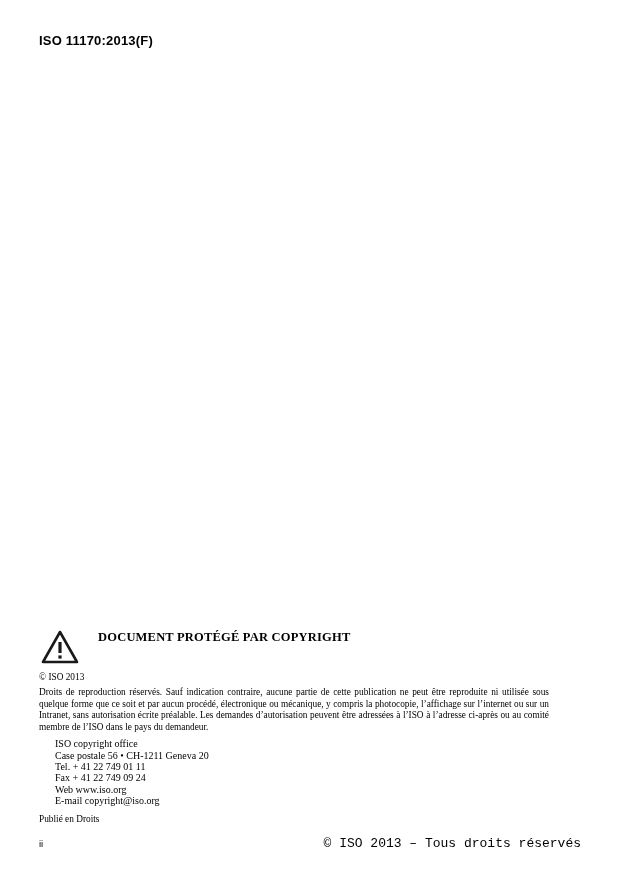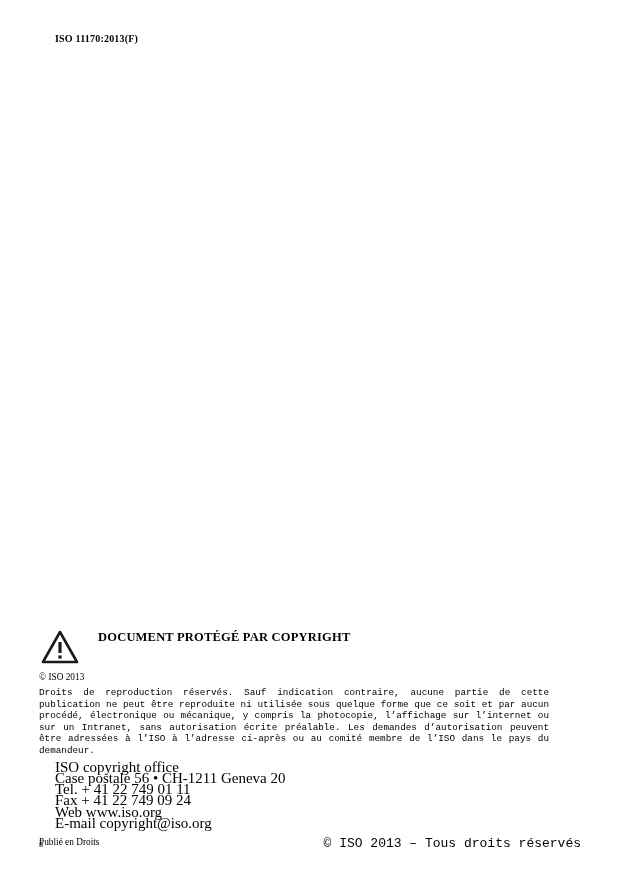--- a/index.html
+++ b/index.html
@@ -16,25 +16,25 @@
     overflow: hidden;
   }
   .page {
     position: absolute;
     left: 0; top: 0;
     width: 620px;
     height: 876px;
   }
   .header-ref {
     position: absolute;
-    left: 55px;
+    left: 39px;
     top: 33px;
-    font-family: Liberation Serif, serif;
+    font-family: Liberation Sans, sans-serif;
     font-weight: bold;
-    font-size: 10px;
+    font-size: 13px;
     letter-spacing: 0.2px;
   }
   .copyright-block {
     position: absolute;
     left: 39px;
     top: 630px;
     width: 510px;
   }
   .cr-notice-row {
     display: flex;
@@ -59,29 +59,29 @@
     margin-left: 19px;
     white-space: nowrap;
   }
   .cr-year {
     font-family: "Liberation Serif", serif;
     font-size: 9.3px;
     margin-top: 0px;
     margin-bottom: 5px;
   }
   .cr-body {
-    font-family: Liberation Mono, monospace;
+    font-family: Liberation Serif, serif;
     font-size: 9.3px;
     line-height: 11.6px;
     text-align: justify;
     width: 510px;
   }
   .cr-address {
     font-family: "Liberation Serif", serif;
-    font-size: 15px;
+    font-size: 10px;
     line-height: 11.3px;
     margin-left: 16px;
     margin-top: 5px;
   }
   .cr-published {
     font-family: "Liberation Serif", serif;
     font-size: 9.3px;
     margin-top: 8px;
   }
   .footer {

